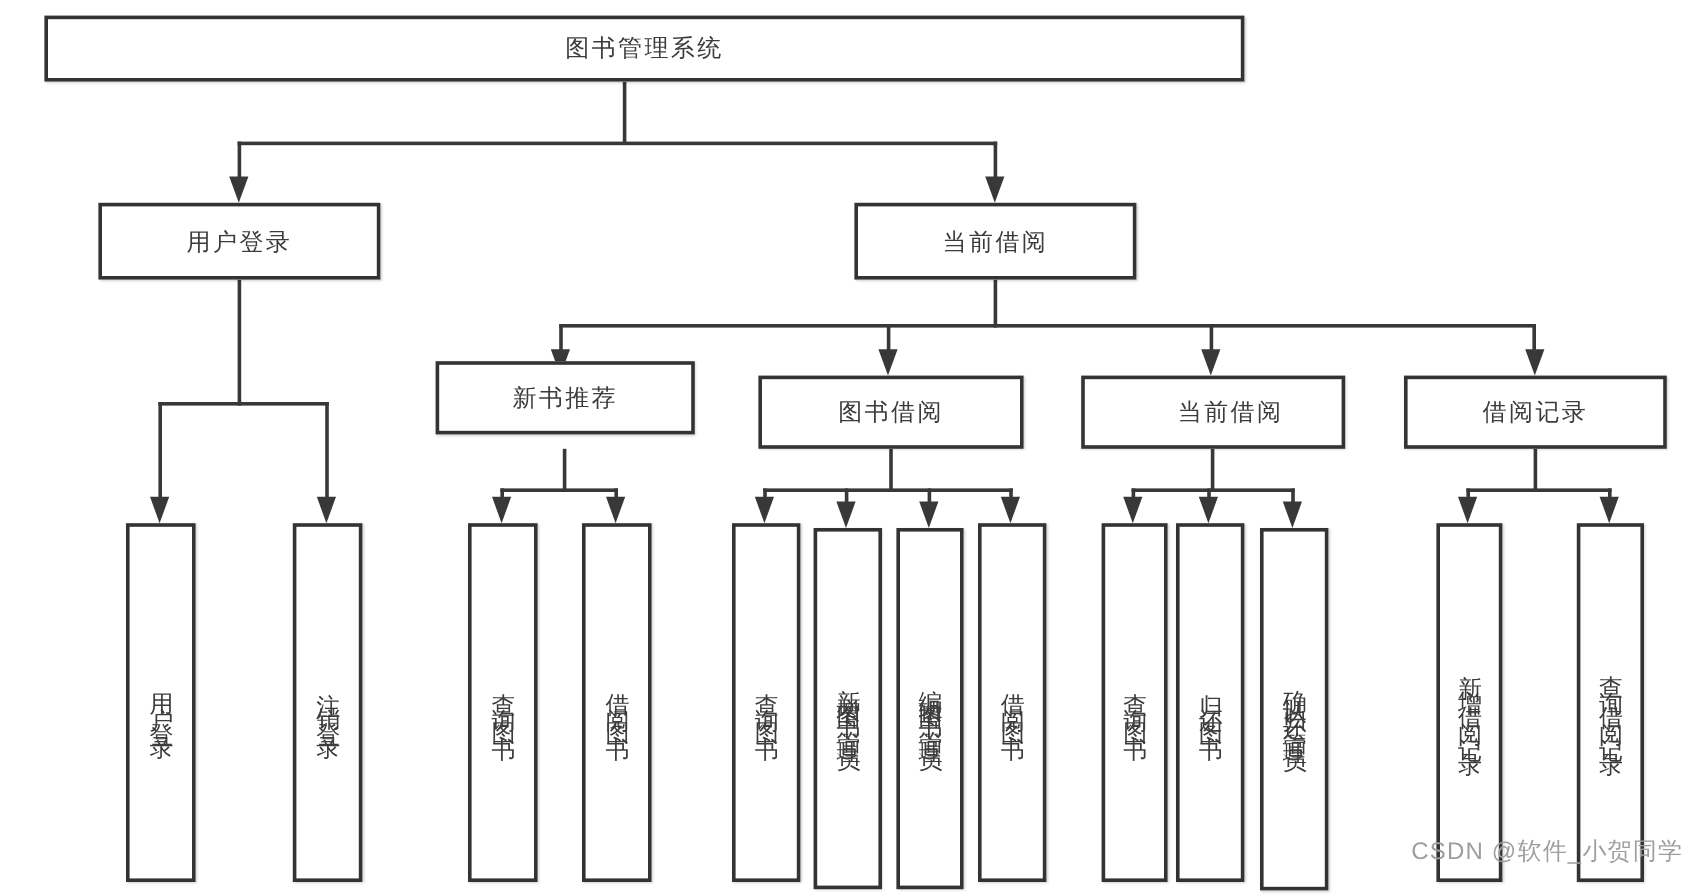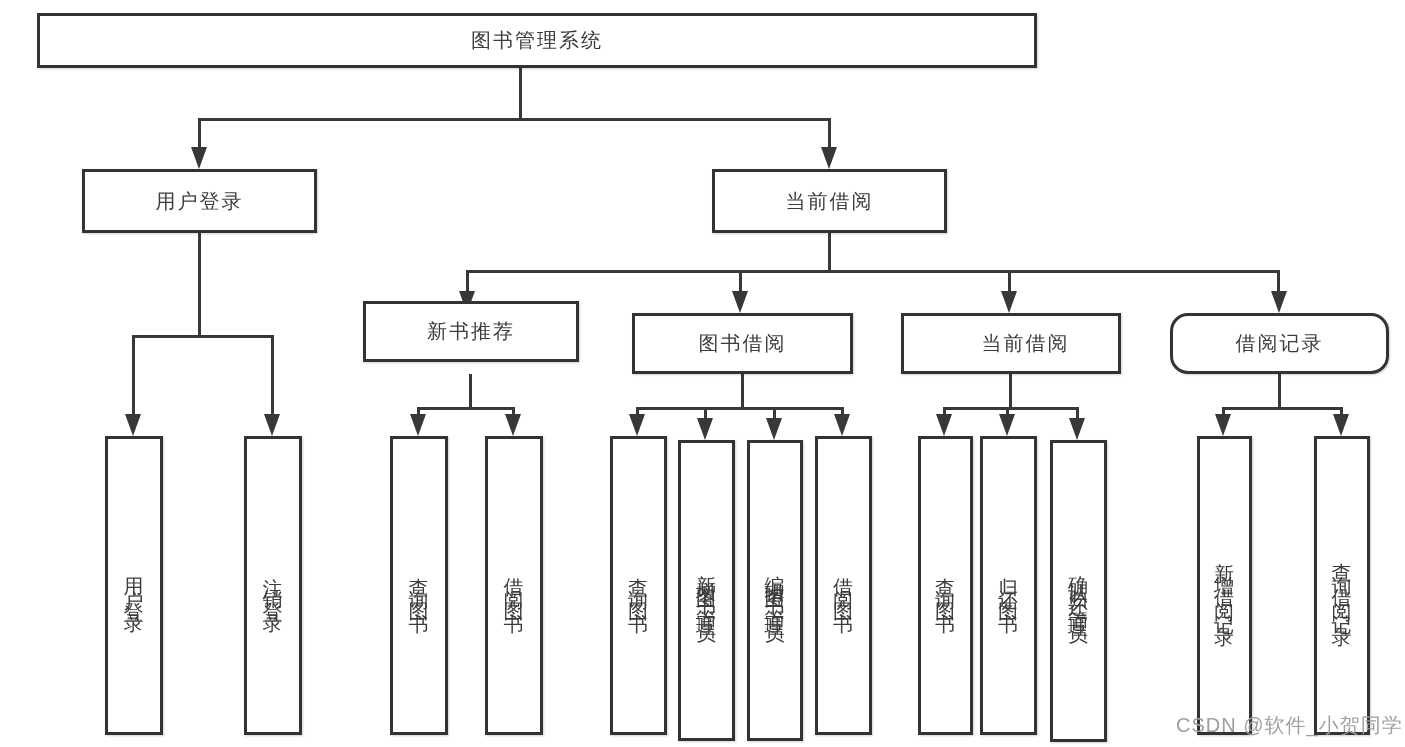--- a/index.html
+++ b/index.html
@@ -48,21 +48,21 @@
   .arrow {
     position: absolute;
     width: 0; height: 0;
     border-left: 8px solid transparent;
     border-right: 8px solid transparent;
     border-top: 22px solid #383838;
   }
   .watermark {
     position: absolute;
     left: 1176px;
-    top: 712px;
+    top: 696px;
     font-size: 20px;
     color: #9e9e9e;
     letter-spacing: 1px;
     z-index: 5;
     white-space: nowrap;
   }
 </style>
 </head>
 <body>
 
@@ -136,21 +136,21 @@
 
   <div class="hbox" style="left:363px; top:301px; width:216px; height:61px;text-align:right;">
     <span>新书推荐</span>
   </div>
   <div class="hbox" style="left:632px; top:313px; width:221px; height:61px;align-items:center;">
     <span>图书借阅</span>
   </div>
   <div class="hbox" style="left:901px; top:313px; width:220px; height:61px;padding-left:29px;">
     <span>当前借阅</span>
   </div>
-  <div class="hbox" style="left:1170px; top:313px; width:219px; height:61px;border-radius:18px;">
+  <div class="hbox" style="left:1170px; top:313px; width:219px; height:61px;">
     <span>借阅记录</span>
   </div>
 
   <div class="vbox" style="left:105px; top:436px; width:58px; height:299px;">
     <span class="vtext">用户登录</span>
   </div>
   <div class="vbox" style="left:244px; top:436px; width:58px; height:299px;">
     <span class="vtext">注销登录</span>
   </div>
 

